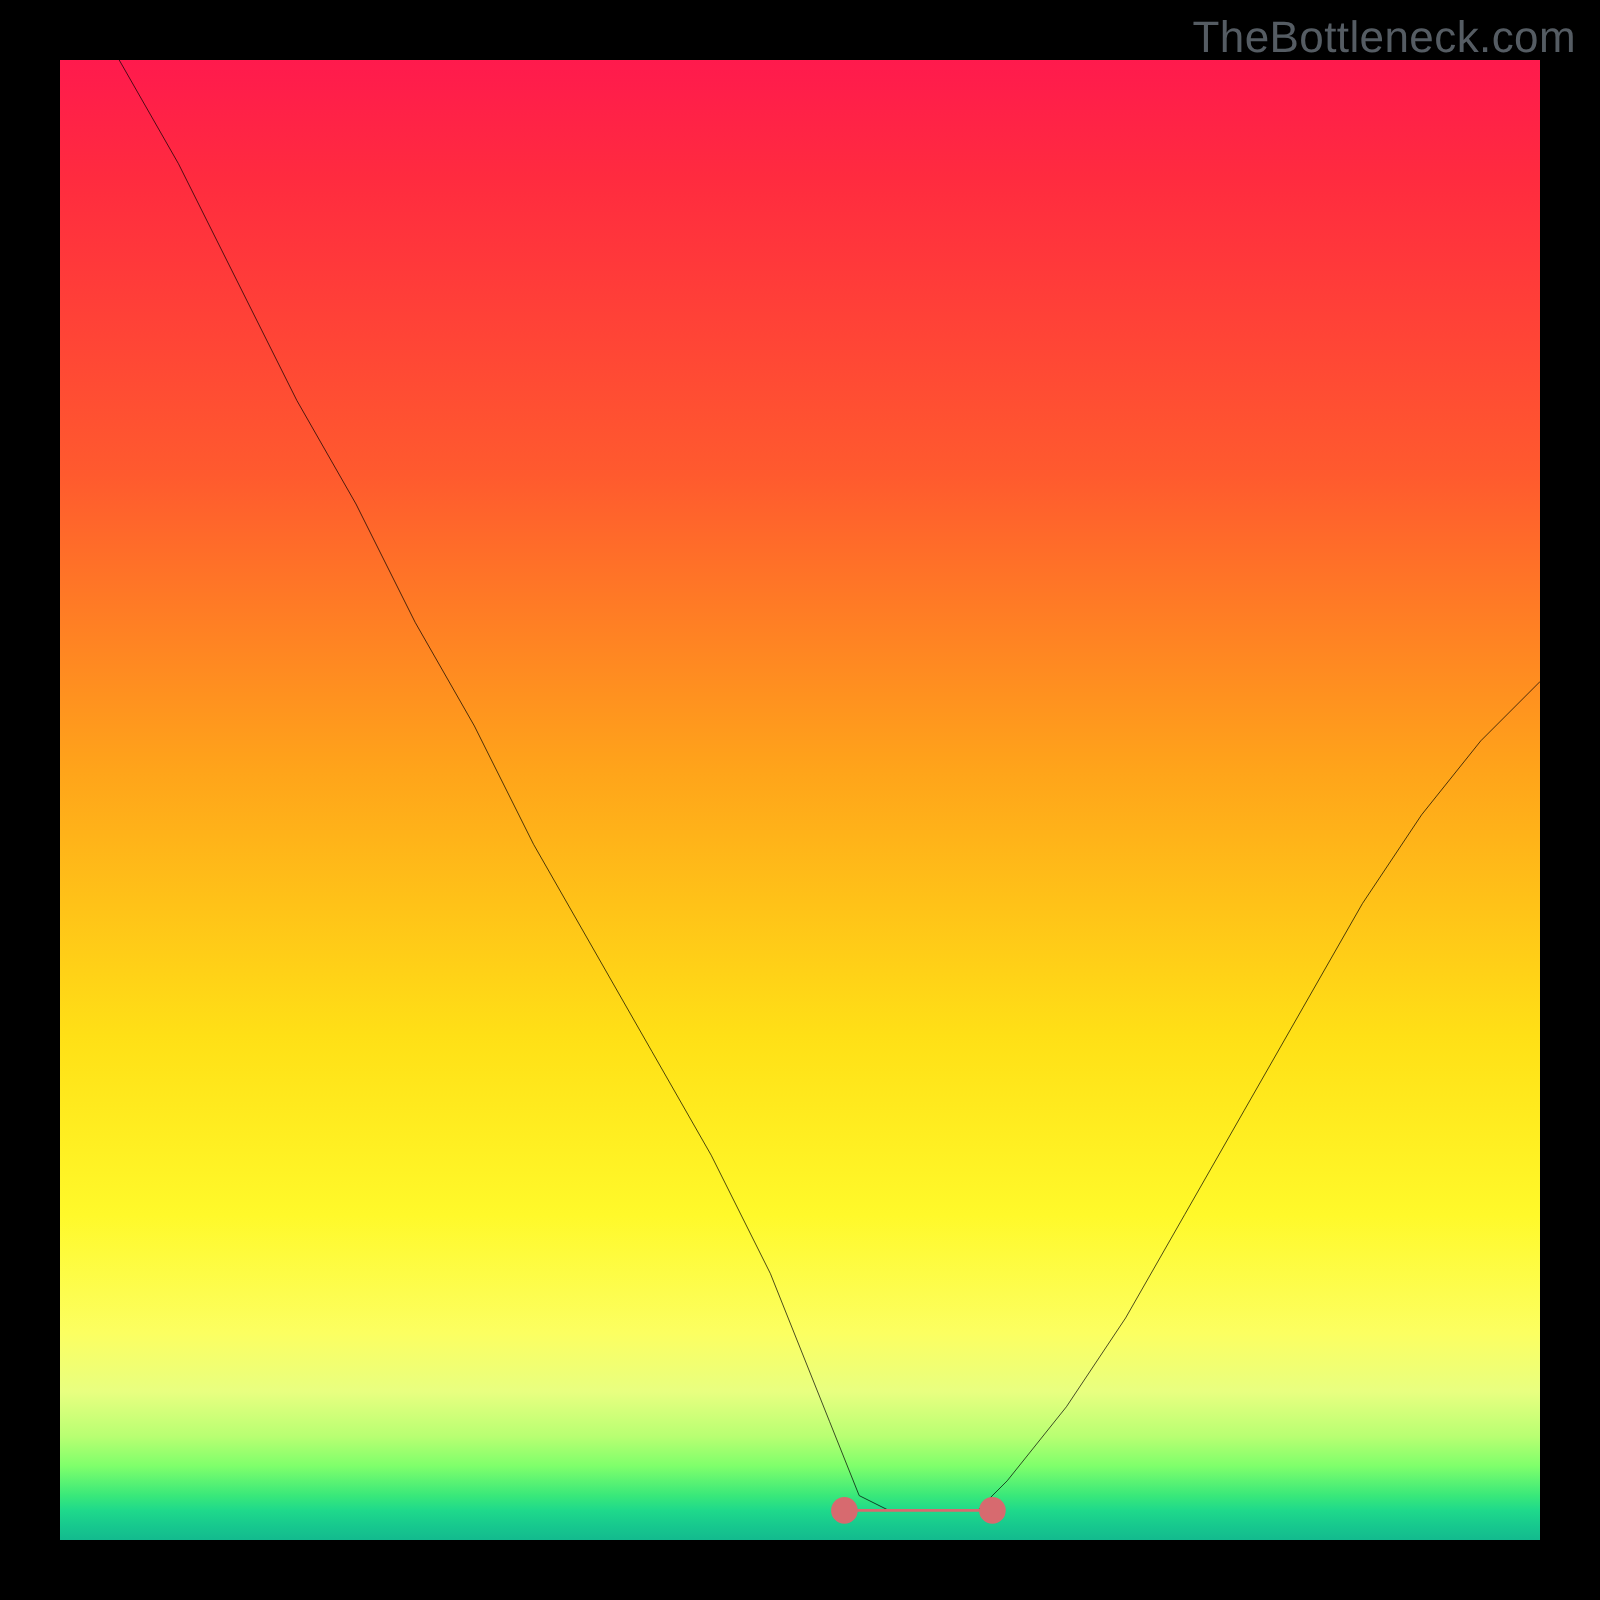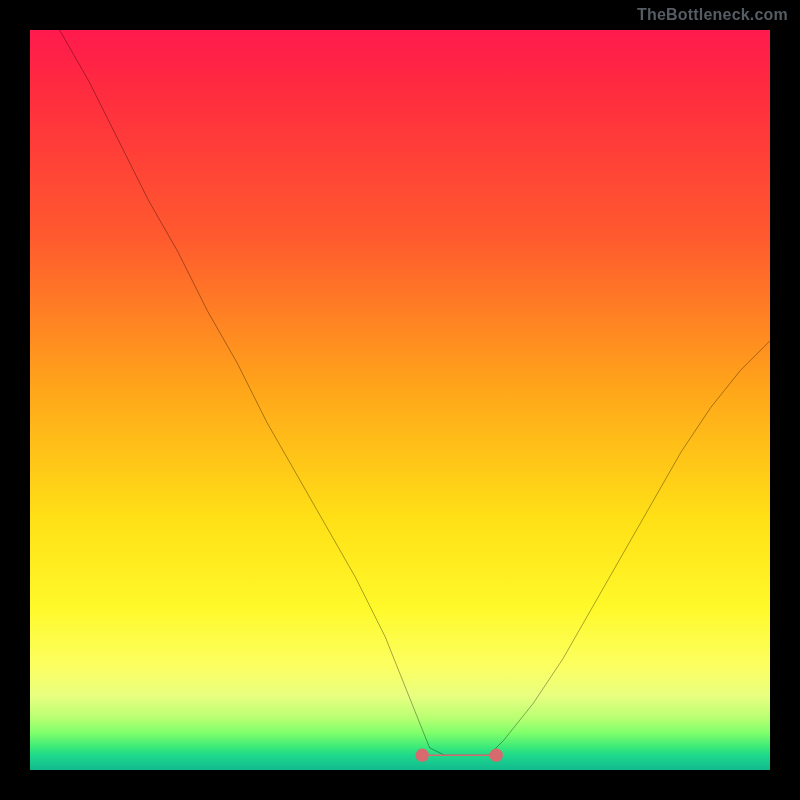--- a/index.html
+++ b/index.html
@@ -14,22 +14,22 @@
     position: relative;
     width: 800px;
     height: 800px;
     background: #000;
   }
   .watermark {
     position: absolute;
     top: 6px;
     right: 12px;
     color: #555c63;
-    font-size: 16px;
-    font-weight: 700;
+    font-size: 22px;
+    font-weight: 400;
     letter-spacing: 0.2px;
     z-index: 10;
     user-select: none;
     text-align: right;
   }
   .plot {
     position: absolute;
     left: 30px;
     top: 30px;
     width: 740px;

